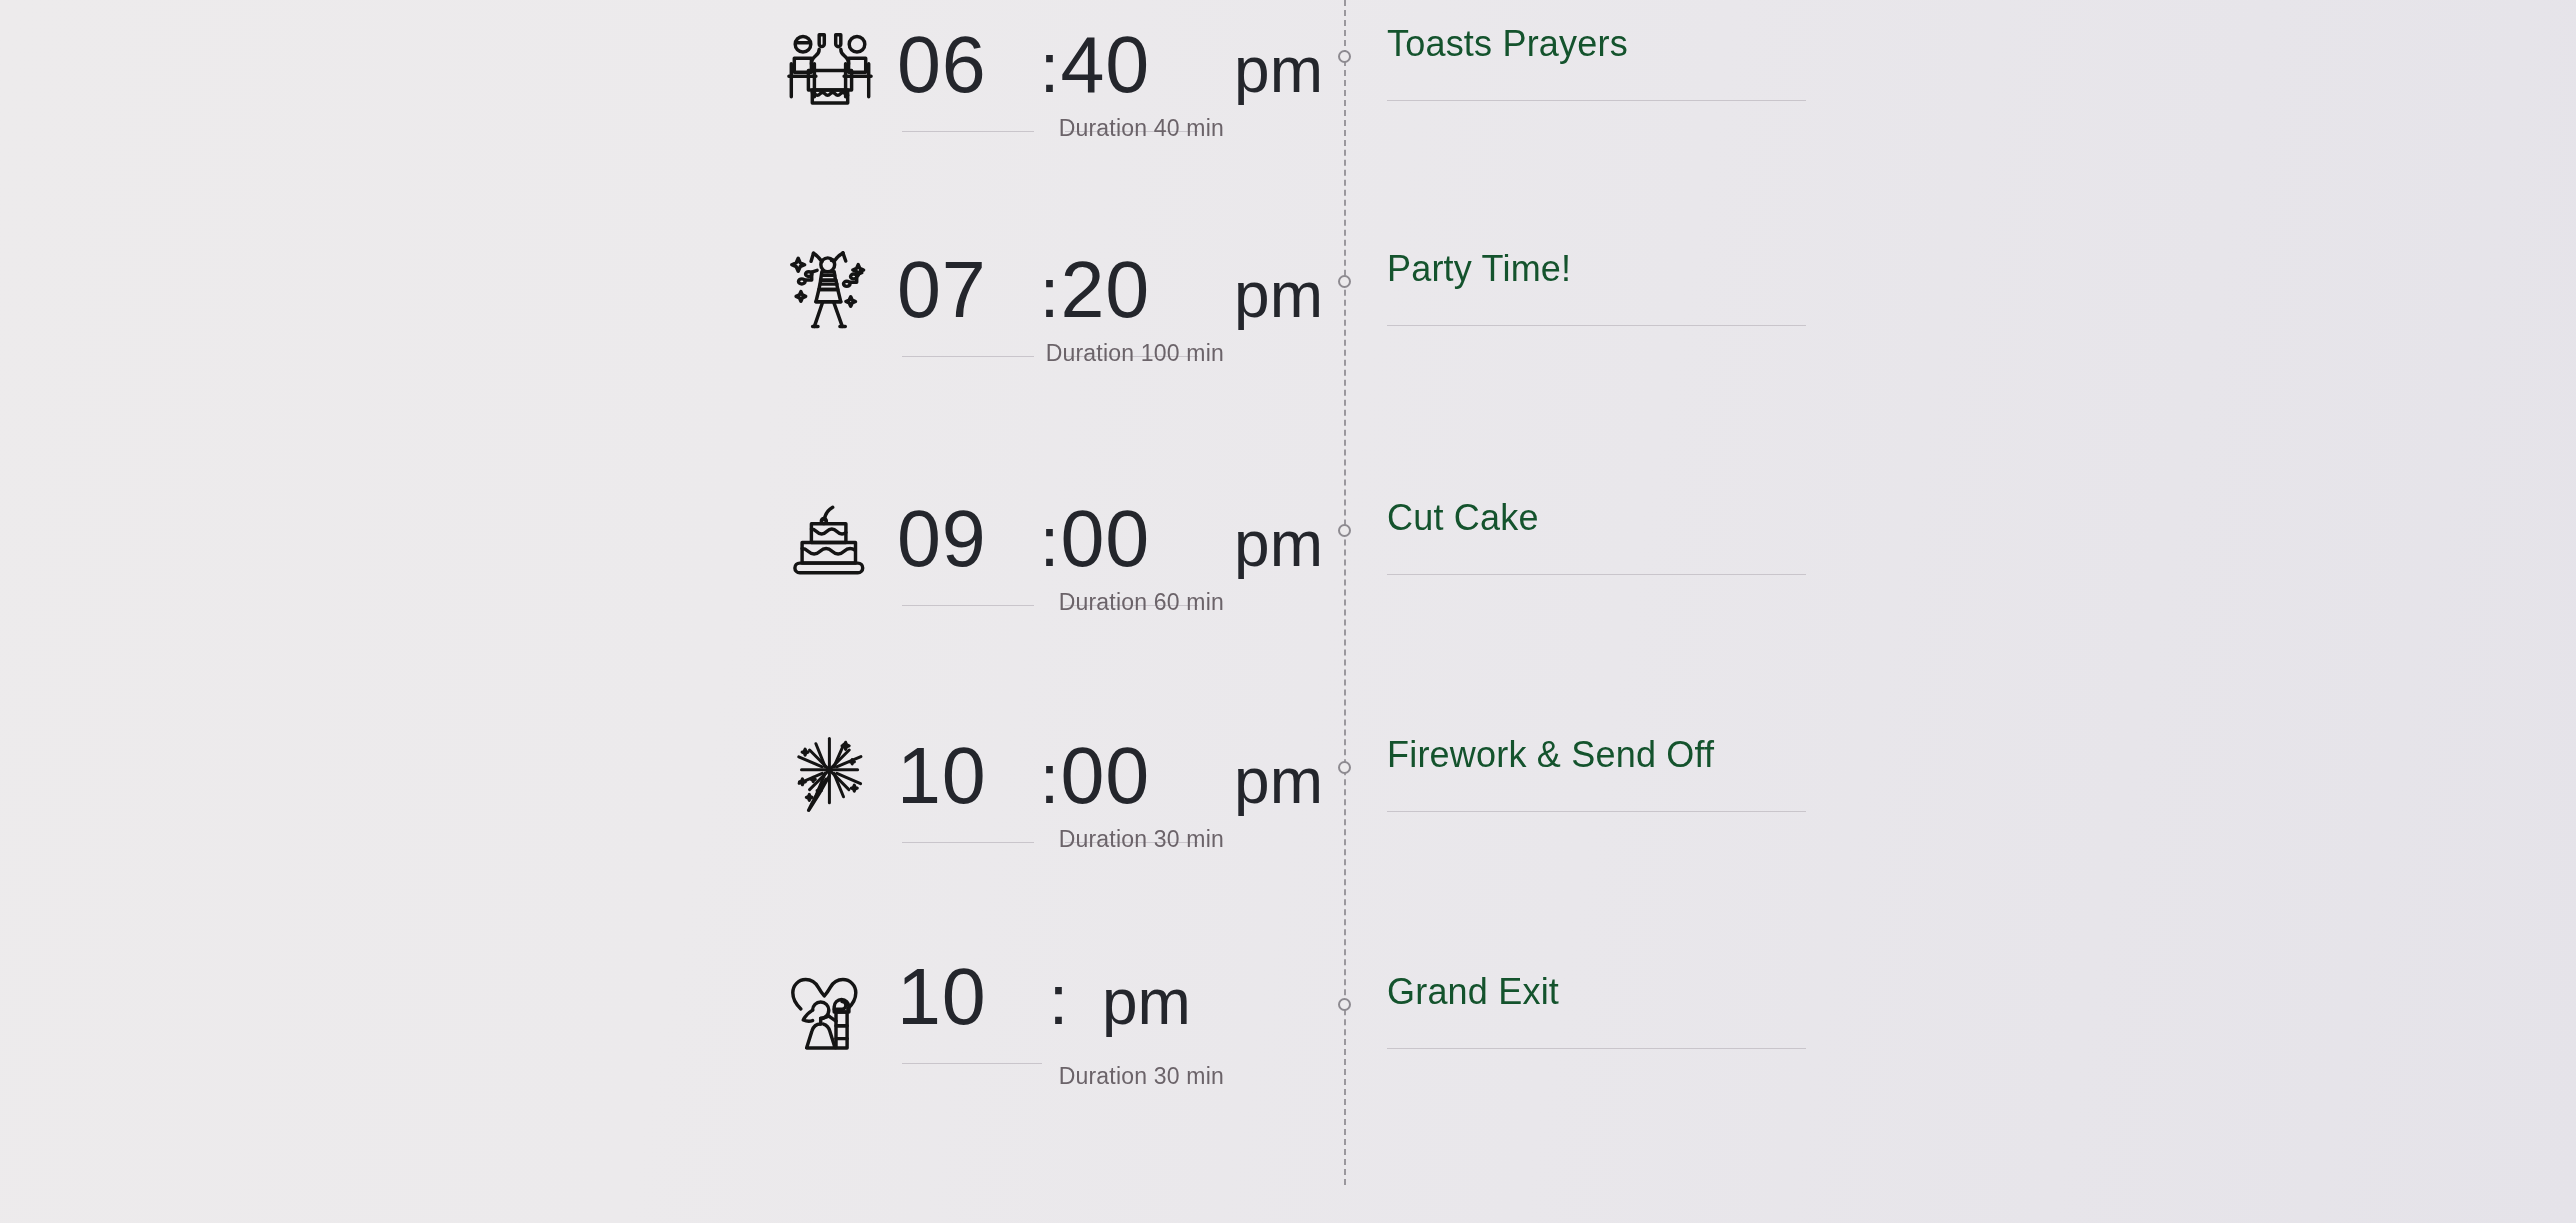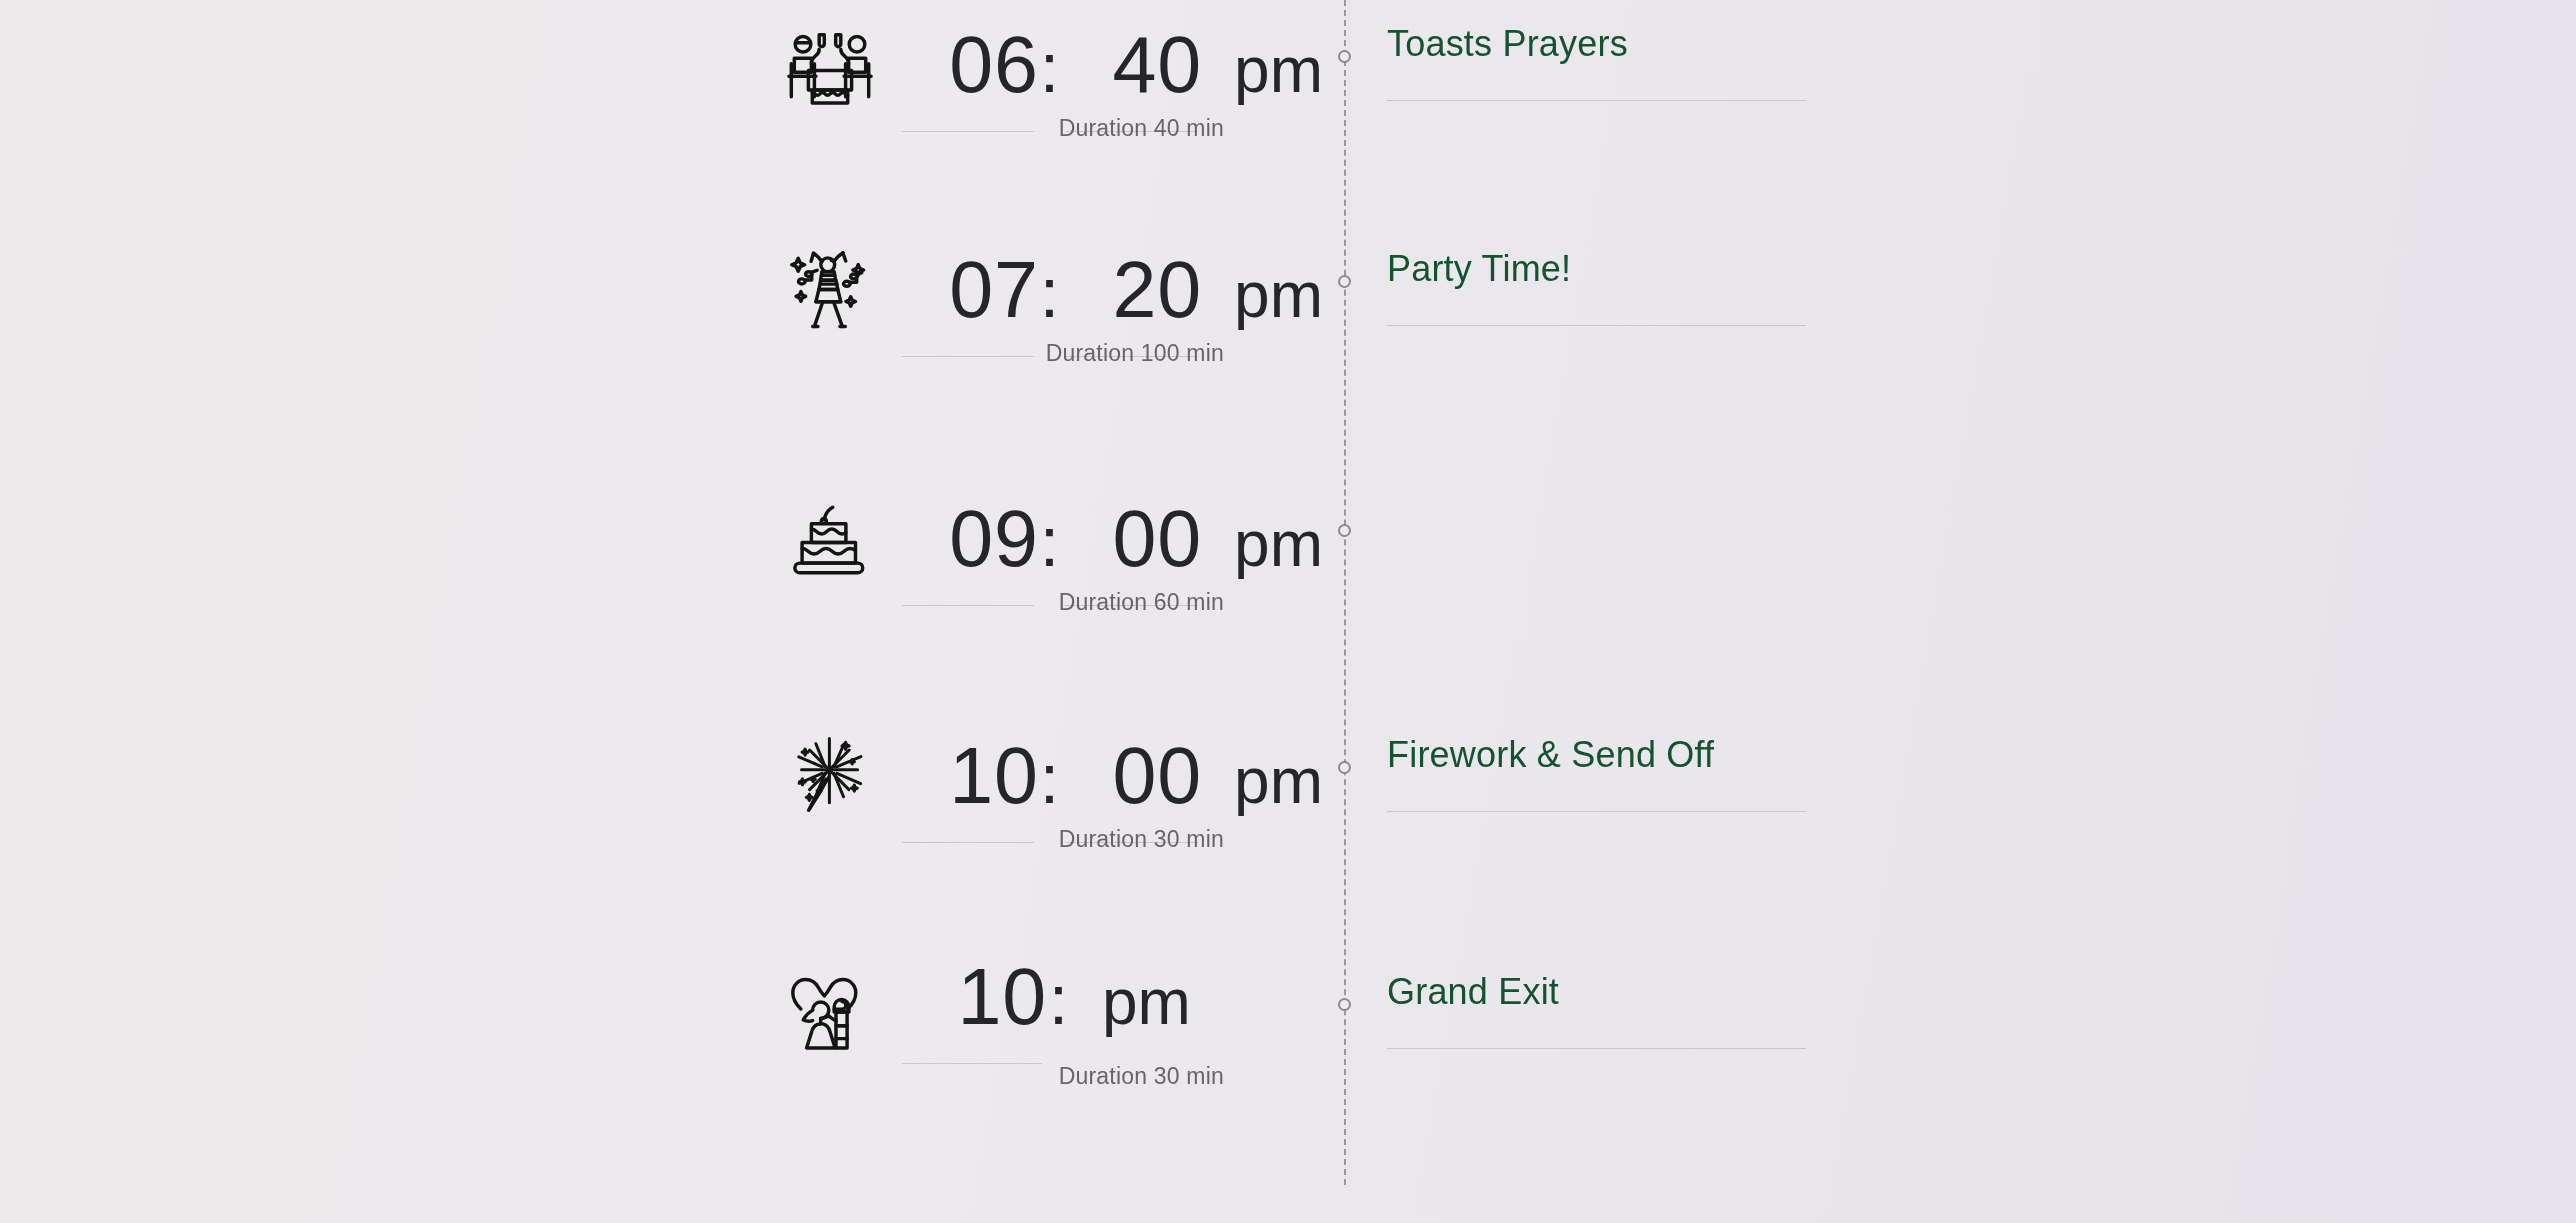--- a/index.html
+++ b/index.html
@@ -63,21 +63,21 @@
     width: 426px;
   }
   .time-line {
     display: flex;
     align-items: baseline;
     height: 100px;
   }
   .seg {
     position: relative;
     display: inline-block;
-    text-align: right;
+    text-align: left;
     font-size: 79px;
     line-height: 100px;
     font-weight: 300;
     color: #24262c;
     letter-spacing: 0.8px;
   }
   .seg.hour  { width: 150px; }
   .seg.minute{ width: 150px; margin-top: 16px; }
   .seg-rule {
     position: absolute;
@@ -246,20 +246,24 @@
       <div class="time-block">
         <div class="time-line">
           <span class="seg hour">09<span class="seg-rule"></span></span>
           <span class="colon">:</span>
           <span class="seg minute">00<span class="seg-rule"></span></span>
           <span class="meridiem">pm</span>
         </div>
         <div class="duration">Duration 60 min</div>
       </div>
       <div class="marker"></div>
+      <div class="event-cell">
+        <div class="event-name">Cut Cake</div>
+        <div class="event-rule"></div>
+      </div>
     </div>
     <div class="row" style="top: 687px;">
       <div class="icon-cell">
         <svg width="96" height="96" viewBox="0 0 64 64" fill="none" stroke="#141414" stroke-width="2" stroke-linecap="round" stroke-linejoin="round">
     <path d="M31.6 6.4v42.8"></path>
     <path d="M13 27.2h37.4"></path>
     <path d="M18.4 14l26.2 26.4M44.8 14L18.4 40.4"></path>
     <path d="M22.6 9.8l6.2 15.4M41.2 10.2l-6.6 15M11.2 18.6l15.6 6.6M52.6 18.4L36.4 25.2"></path>
     <path d="M11.4 36.2l15.4-6.6M52.4 36.4l-15.8-6.8M22.4 45l6.4-15.6M41 45.2l-6.4-15.6"></path>
     <path d="M31.6 31.2C27.8 38.4 23 46.6 18 54.2"></path>

